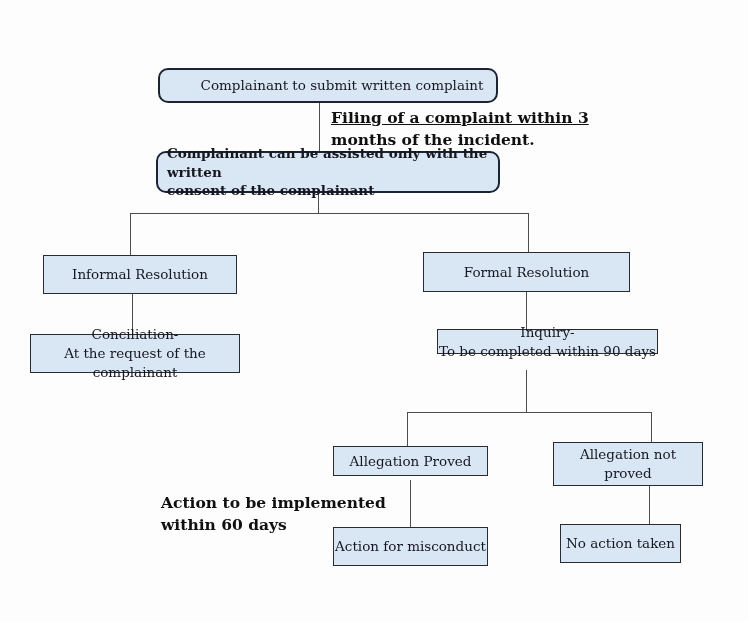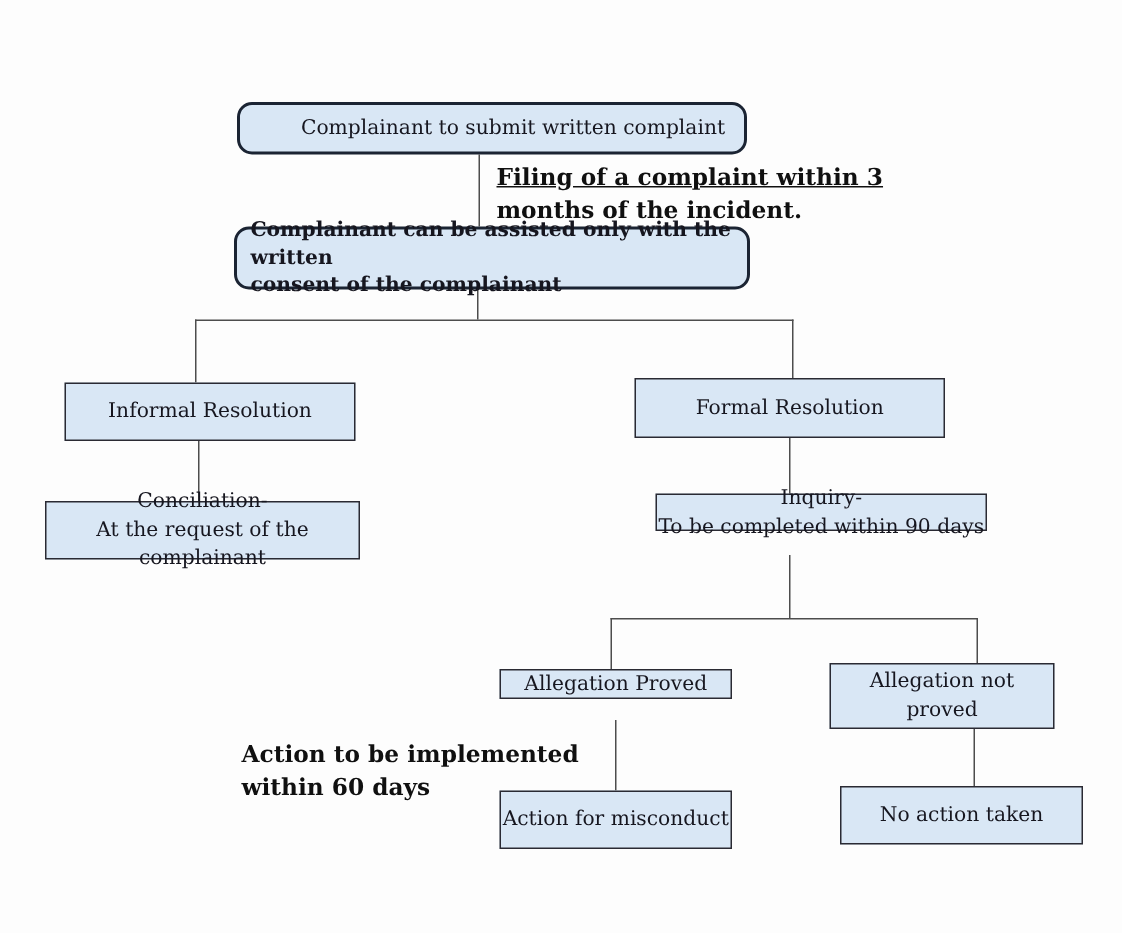--- a/index.html
+++ b/index.html
@@ -97,34 +97,34 @@
   <div class="node" style="left:30px; top:334px; width:210px; height:39px;align-items:center;">
     <span>Conciliation-</span>
     <span>At the request of the complainant</span>
   </div>
 
   <div class="node" style="left:421px; top:329px; width:221px; height:25px;margin-left:16px;">
     <span>Inquiry-</span>
     <span>To be completed within 90 days</span>
   </div>
 
-  <div class="node" style="left:333px; top:446px; width:155px; height:20px;">
+  <div class="node" style="left:333px; top:446px; width:155px; height:30px;">
     <span>Allegation Proved</span>
   </div>
 
   <div class="node" style="left:553px; top:442px; width:150px; height:44px;">
     <span>Allegation not</span>
     <span>proved</span>
   </div>
 
   <div class="node" style="left:333px; top:527px; width:155px; height:39px;">
     <span>Action for misconduct</span>
   </div>
 
-  <div class="node" style="left:560px; top:524px; width:162px; height:39px;text-align:center;">
+  <div class="node" style="left:560px; top:524px; width:121px; height:39px;text-align:center;">
     <span>No action taken</span>
   </div>
 
   <div class="annotation" style="left:331px; top:107px;">
     <span style="display:block;text-decoration:underline;">Filing of a complaint within 3</span>
     <span style="display:block;">months of the incident.</span>
   </div>
 
   <div class="annotation" style="left:161px; top:492px;">
     <span style="display:block;">Action to be implemented</span>

